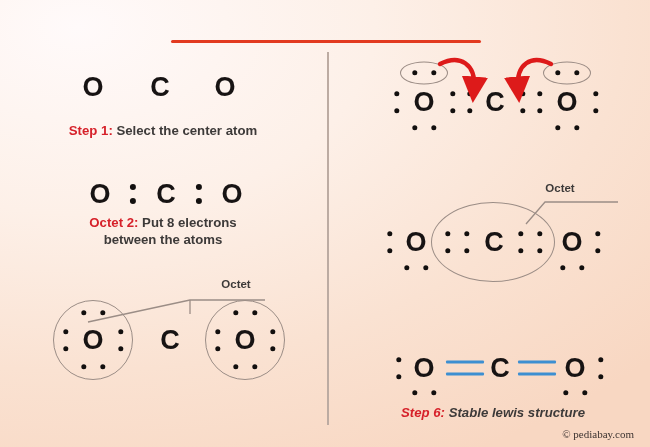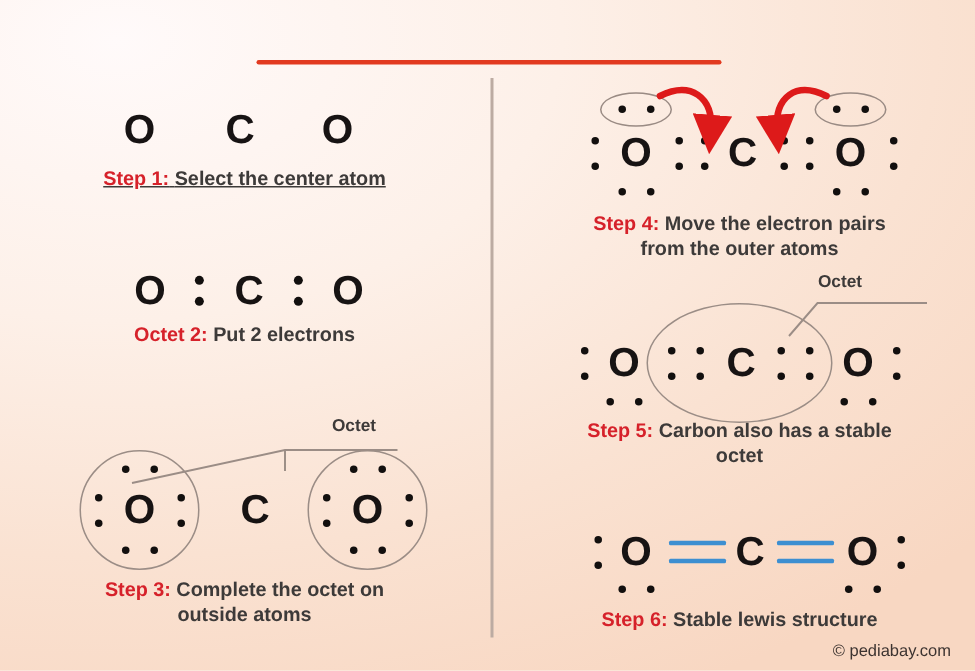--- a/index.html
+++ b/index.html
@@ -27,21 +27,21 @@
 
   
   .divider{
     position:absolute;left:327px;top:52px;width:2px;height:373px;
     background:#bcaba2;
   }
 
   
   .footer{
     position:absolute;right:16px;bottom:7px;
-    font-size:11px;color:#3c3330;font-family:Liberation Sans, sans-serif;
+    font-size:11px;color:#3c3330;font-family:Liberation Serif, serif;
   }
 
   
   .step{position:absolute;}
   .caption{
     text-align:center;font-size:13.2px;font-weight:bold;color:#3d3a39;
     line-height:17px;
   }
   .caption .lbl{color:#d6212a;}
 
@@ -97,41 +97,42 @@
   <div class="title-rule"></div>
 
   <div class="divider"></div>
 
   <div class="step" style="left:18px;top:62px;width:290px;">
     <div class="mol" style="height:46px;">
       <div class="atom" style="left:75px;top:25px;">O</div>
       <div class="atom" style="left:142px;top:25px;">C</div>
       <div class="atom" style="left:207px;top:25px;">O</div>
     </div>
-    <div class="caption" style="margin-top:2px;text-decoration:underline;">
+    <div class="caption" style="margin-top:14px;">
       <span class="lbl">Step 1:</span>
       <span>Select the center atom</span>
     </div>
   </div>
 
   <div class="step" style="left:18px;top:172px;width:290px;">
     <div class="mol" style="height:42px;">
       <div class="atom" style="left:82px;top:22px;">O</div>
       <div class="atom" style="left:148px;top:22px;">C</div>
       <div class="atom" style="left:214px;top:22px;">O</div>
 
       <div class="dot big" style="left:115px;top:15px;"></div>
       <div class="dot big" style="left:115px;top:29px;"></div>
 
       <div class="dot big" style="left:181px;top:15px;"></div>
       <div class="dot big" style="left:181px;top:29px;"></div>
     </div>
     <div class="caption">
       <span class="lbl">Octet 2:</span>
-      <span>Put 2 electrons</span><br>
+      <span>Put 8 electrons</span><br>
+      <span>between the atoms</span>
     </div>
   </div>
 
   <div class="step" style="left:18px;top:272px;width:290px;">
 
     <div class="octet-lbl" style="left:218px;top:12px;">Octet</div>
     <svg class="leader" style="left:0;top:0;width:290px;height:120px;">
       <path d="M70,50 L172,28 L247,28" stroke="#9b8d86" stroke-width="1.3" fill="none"></path>
       <path d="M172,28 L172,42" stroke="#9b8d86" stroke-width="1.3" fill="none"></path>
     </svg>
@@ -156,25 +157,20 @@
       <div class="dot" style="left:218px;top:41px;"></div>
       <div class="dot" style="left:237px;top:41px;"></div>
       <div class="dot" style="left:218px;top:95px;"></div>
       <div class="dot" style="left:237px;top:95px;"></div>
       <div class="dot" style="left:200px;top:60px;"></div>
       <div class="dot" style="left:200px;top:77px;"></div>
       <div class="dot" style="left:255px;top:60px;"></div>
       <div class="dot" style="left:255px;top:77px;"></div>
     </div>
 
-    <div class="caption" style="margin-top:4px;">
-      <span class="lbl">Step 3:</span>
-      <span>Complete the octet on</span><br>
-      <span>outside atoms</span>
-    </div>
   </div>
 
   <div class="step" style="left:348px;top:52px;width:290px;">
     <div class="mol" style="height:84px;">
 
       <div class="atom" style="left:76px;top:50px;">O</div>
       <div class="pair-oval" style="left:76px;top:21px;width:46px;height:21px;"></div>
       <div class="dot" style="left:67px;top:21px;"></div>
       <div class="dot" style="left:86px;top:21px;"></div>
       <div class="dot" style="left:67px;top:76px;"></div>
@@ -214,25 +210,20 @@
       <svg class="arrow" style="left:0;top:0;width:290px;height:90px;">
         <defs>
           <marker id="ah2" markerWidth="6" markerHeight="6" refX="2.6" refY="3" orient="auto">
             <path d="M0,0 L6,3 L0,6 z" fill="#dd1a1a"></path>
           </marker>
         </defs>
         <path d="M203,12 C183,2 168,12 170,36" stroke="#dd1a1a" stroke-width="4.4" fill="none" stroke-linecap="round" marker-end="url(#ah2)"></path>
       </svg>
     </div>
 
-    <div class="caption" style="margin-top:4px;">
-      <span class="lbl">Step 4:</span>
-      <span>Move the electron pairs</span><br>
-      <span>from the outer atoms</span>
-    </div>
   </div>
 
   <div class="step" style="left:348px;top:180px;width:290px;">
 
     <div class="octet-lbl" style="left:212px;top:8px;">Octet</div>
     <svg class="leader" style="left:0;top:0;width:290px;height:110px;">
       <path d="M178,44 L197,22 L270,22" stroke="#9b8d86" stroke-width="1.3" fill="none"></path>
     </svg>
 
     <div class="mol" style="height:96px;">
@@ -257,25 +248,20 @@
       <div class="dot" style="left:192px;top:54px;"></div>
       <div class="dot" style="left:192px;top:71px;"></div>
 
       <div class="atom" style="left:224px;top:62px;">O</div>
       <div class="dot" style="left:250px;top:54px;"></div>
       <div class="dot" style="left:250px;top:71px;"></div>
       <div class="dot" style="left:215px;top:88px;"></div>
       <div class="dot" style="left:234px;top:88px;"></div>
     </div>
 
-    <div class="caption" style="margin-top:2px;">
-      <span class="lbl">Step 5:</span>
-      <span>Carbon also has a stable</span><br>
-      <span>octet</span>
-    </div>
   </div>
 
   <div class="step" style="left:348px;top:340px;width:290px;">
     <div class="mol" style="height:58px;">
 
       <div class="atom" style="left:76px;top:28px;">O</div>
       <div class="dot" style="left:51px;top:20px;"></div>
       <div class="dot" style="left:51px;top:37px;"></div>
       <div class="dot" style="left:67px;top:53px;"></div>
       <div class="dot" style="left:86px;top:53px;"></div>
@@ -288,21 +274,21 @@
       <div class="bond" style="left:170px;top:22px;"></div>
       <div class="bond" style="left:170px;top:34px;"></div>
 
       <div class="atom" style="left:227px;top:28px;">O</div>
       <div class="dot" style="left:253px;top:20px;"></div>
       <div class="dot" style="left:253px;top:37px;"></div>
       <div class="dot" style="left:218px;top:53px;"></div>
       <div class="dot" style="left:237px;top:53px;"></div>
     </div>
 
-    <div class="caption" style="margin-top:6px;">
+    <div class="caption" style="margin-top:6px;font-style:italic;">
       <span class="lbl">Step 6:</span>
       <span>Stable lewis structure</span>
     </div>
   </div>
 
   <div class="footer">© pediabay.com</div>
 
 </div>
 
 </body></html>

